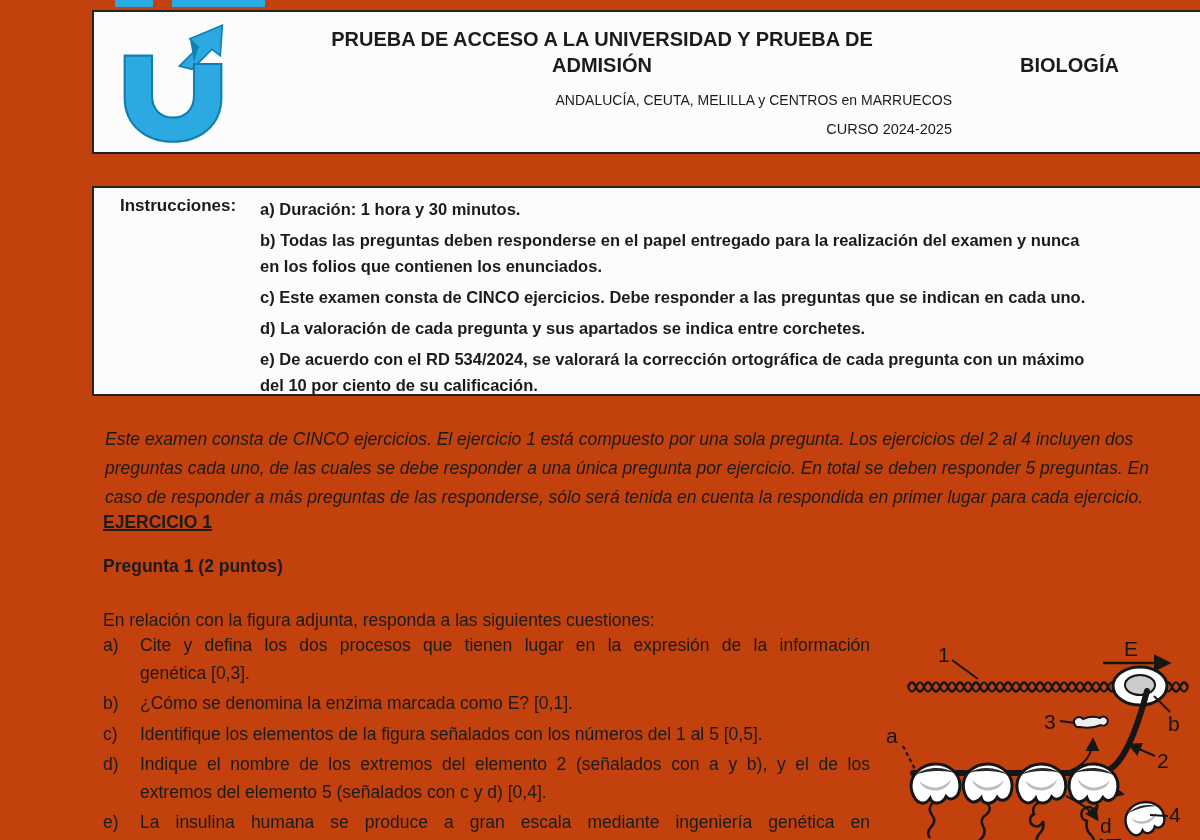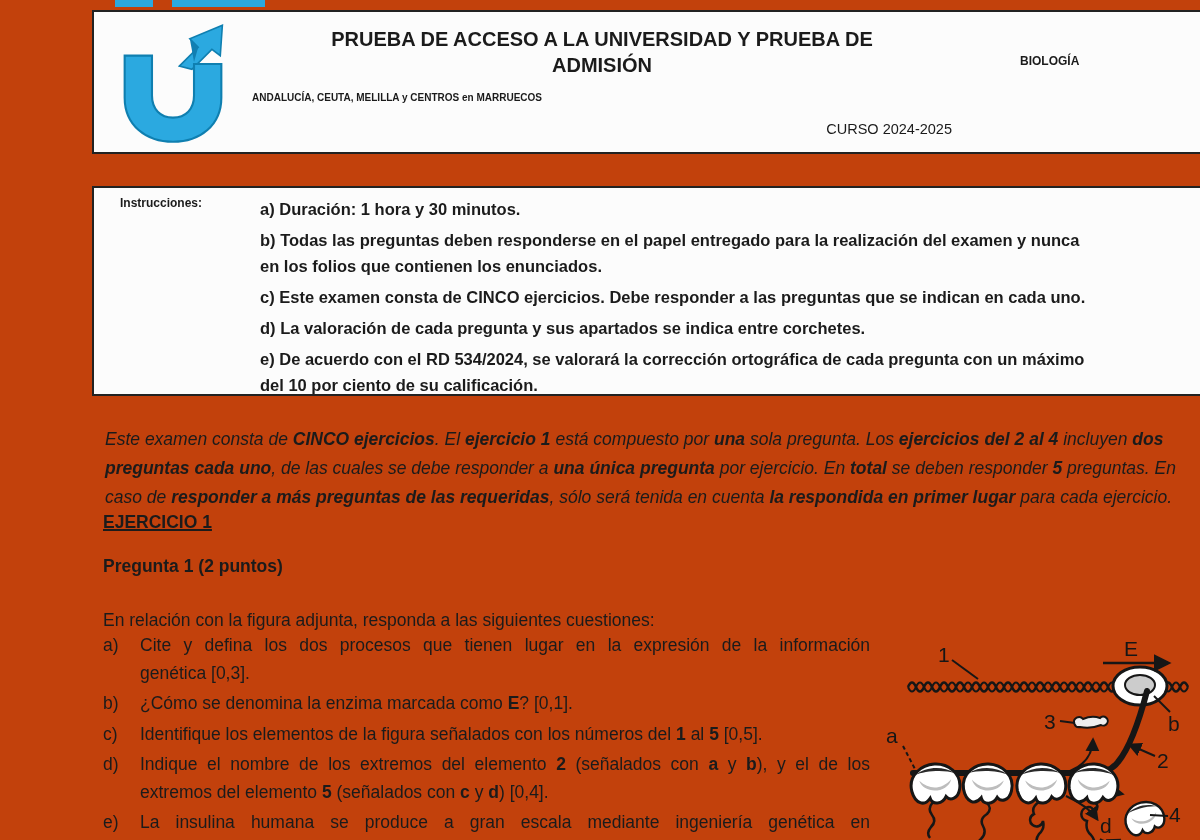--- a/index.html
+++ b/index.html
@@ -4,42 +4,42 @@
 <style>
   html,body{margin:0;padding:0;background:#888;}
   .page{position:relative;width:1200px;height:840px;background:#c2410c;overflow:hidden;
         font-family:"Liberation Sans","DejaVu Sans",sans-serif;color:#1b1b1b;}
   .abs{position:absolute;}
   
   .hbox{left:92px;top:10px;width:1130px;height:140px;border:2px solid #222;background:#fcfcfc;}
   .sliver{top:0;height:7px;background:#2BA9E0;}
   .title{left:250px;top:24px;width:700px;text-align:center;font-weight:bold;font-size:20px;
          line-height:26px;white-space:pre-line;}
-  .region{left:250px;top:90px;width:700px;text-align:left;font-weight:bold;font-size:10px;}
+  .region{left:250px;top:90px;width:700px;text-align:right;font-weight:normal;font-size:14px;}
   .curso{left:250px;top:119px;width:700px;text-align:right;font-size:14.5px;}
-  .subject{left:1018px;top:52px;font-weight:bold;font-size:12px;}
+  .subject{left:1018px;top:52px;font-weight:bold;font-size:20px;}
   
   .ibox{left:92px;top:186px;width:1130px;height:206px;border:2px solid #222;background:#fcfcfc;}
-  .ilabel{left:26px;top:8px;font-weight:bold;font-size:12px;}
+  .ilabel{left:26px;top:8px;font-weight:bold;font-size:17px;}
   .ilist{left:166px;top:8px;width:960px;}
   .iitem{font-weight:bold;font-size:16.5px;line-height:26px;white-space:pre-line;margin-bottom:5px;}
   
   .intro{left:105px;top:425px;font-style:italic;font-size:17.5px;line-height:29px;}
   .intro div{white-space:nowrap;}
   
   .eheading{left:103px;top:512px;font-weight:bold;font-size:17.5px;
             text-decoration:underline;text-decoration-thickness:2px;}
   .qtitle{left:103px;top:556px;font-weight:bold;font-size:17.5px;}
   .qlead{left:103px;top:598px;font-size:17.5px;margin-top:12px;}
   .qitems{left:103px;top:632px;width:767px;}
   .qitem{position:relative;padding-left:37px;margin-bottom:3px;font-size:17.5px;line-height:27.5px;}
   .qitem .lab{position:absolute;left:0;top:0;}
   .qitem .txt{width:730px;}
   .jline{text-align:justify;text-align-last:justify;}
-  b{font-weight:bold;}
+  b{font-weight:normal;}
   
   .fig{left:878px;top:628px;}
   svg text{font-family:"Liberation Sans",sans-serif;font-size:21px;fill:#161616;}
 </style>
 </head>
 <body>
 
 <div class="page">
 
   <div class="abs sliver" style="left:115px;width:38px;"></div>
@@ -67,21 +67,21 @@
       <div class="iitem">c) Este examen consta de CINCO ejercicios. Debe responder a las preguntas que se indican en cada uno.</div>
       <div class="iitem">d) La valoración de cada pregunta y sus apartados se indica entre corchetes.</div>
       <div class="iitem">e) De acuerdo con el RD 534/2024, se valorará la corrección ortográfica de cada pregunta con un máximo
 del 10 por ciento de su calificación.</div>
     </div>
   </div>
 
   <div class="abs intro">
     <div>Este examen consta de <b>CINCO ejercicios</b>. El <b>ejercicio 1</b> está compuesto por <b>una</b> sola pregunta. Los <b>ejercicios del 2 al 4</b> incluyen <b>dos</b></div>
     <div><b>preguntas cada uno</b>, de las cuales se debe responder a <b>una única pregunta</b> por ejercicio. En <b>total</b> se deben responder <b>5</b> preguntas. En</div>
-    <div>caso de <b>responder a más preguntas de las requeridas</b>, sólo será tenida en cuenta <b>la respondida en primer lugar</b> para cada ejercicio.</div>
+    <div>caso de <b>responder a más preguntas de las responderse</b>, sólo será tenida en cuenta <b>la respondida en primer lugar</b> para cada ejercicio.</div>
   </div>
 
   <div class="abs eheading">EJERCICIO 1</div>
   <div class="abs qtitle">Pregunta 1 (2 puntos)</div>
   <div class="abs qlead">En relación con la figura adjunta, responda a las siguientes cuestiones:</div>
 
   <div class="abs qitems">
     <div class="qitem">
       <span class="lab">a)</span>
       <div class="txt jline">Cite y defina los dos procesos que tienen lugar en la expresión de la información</div>

